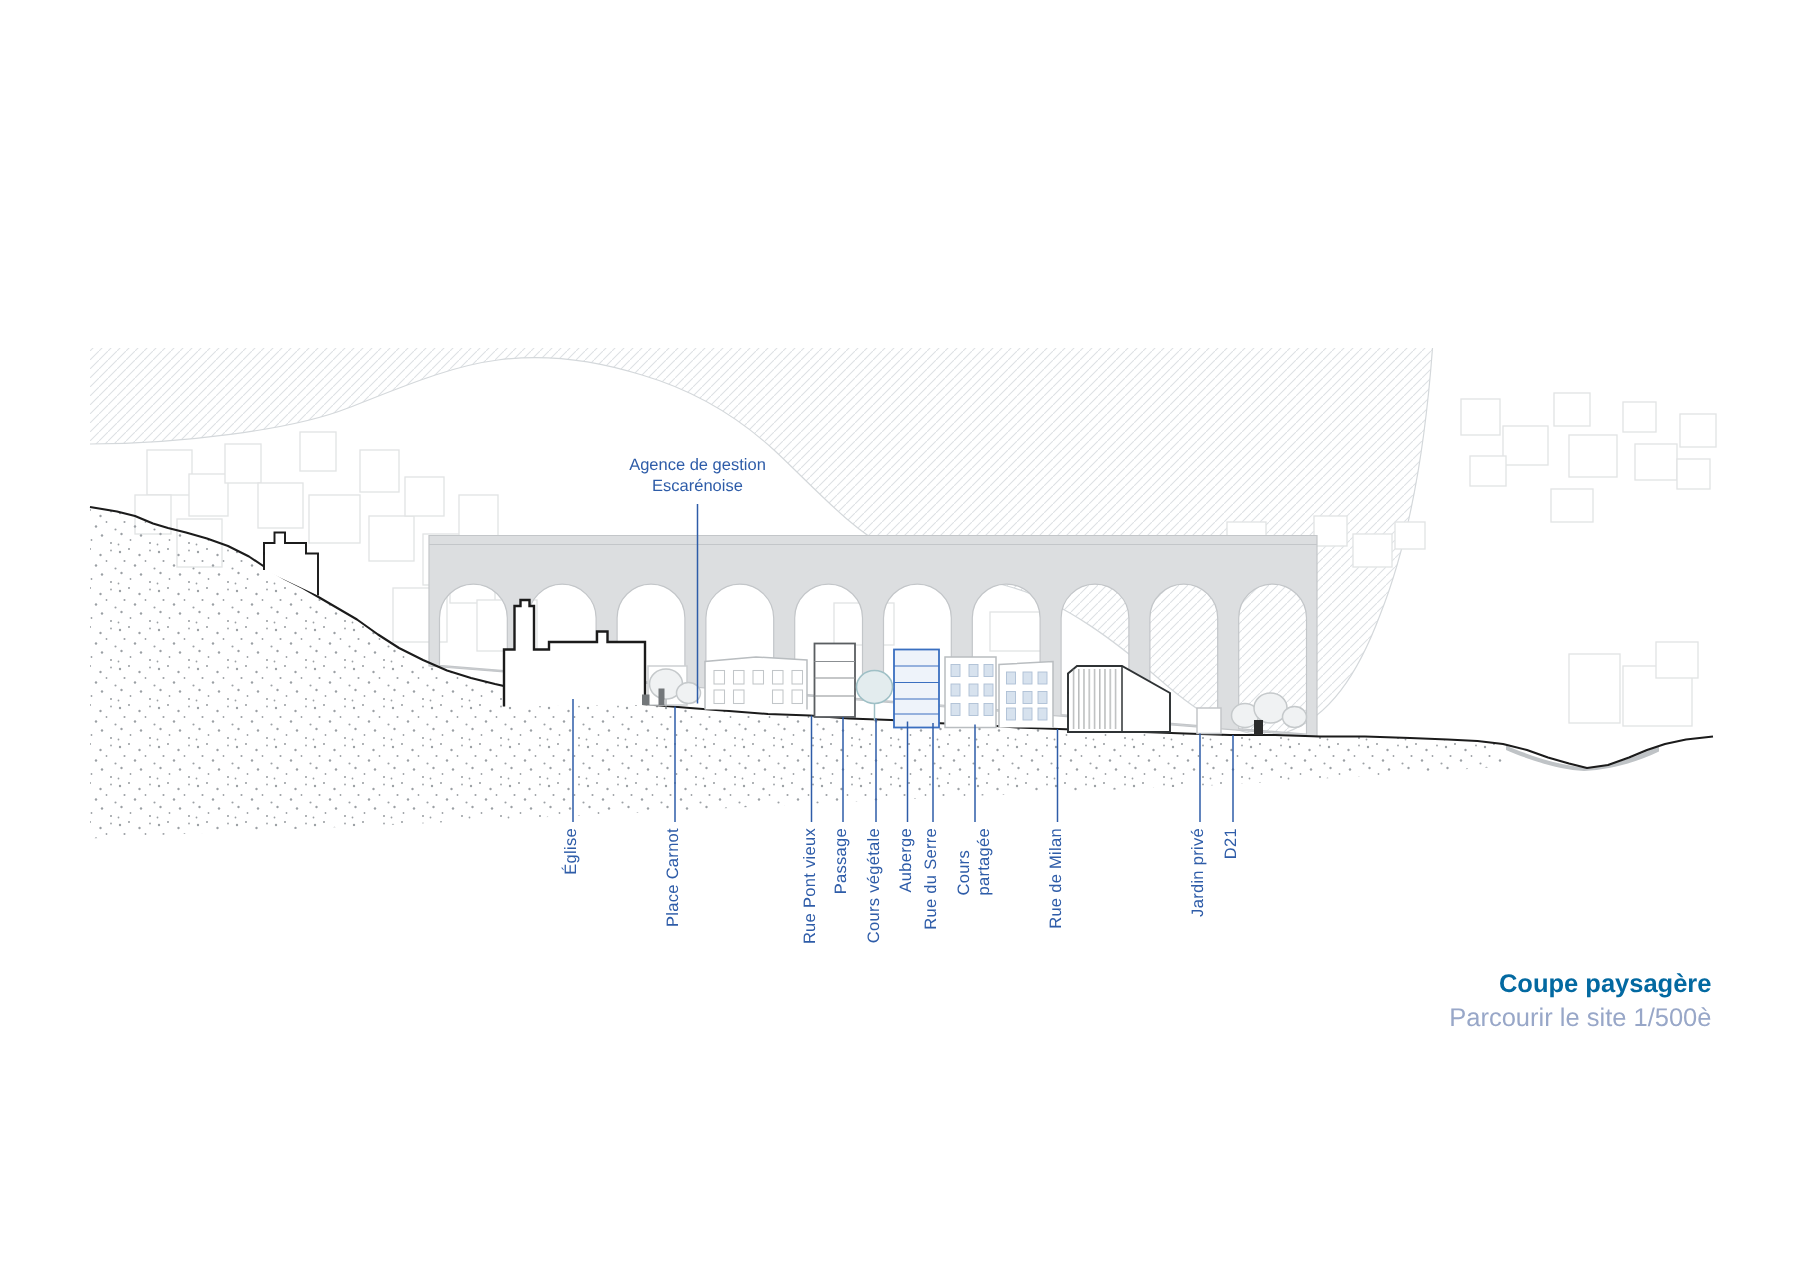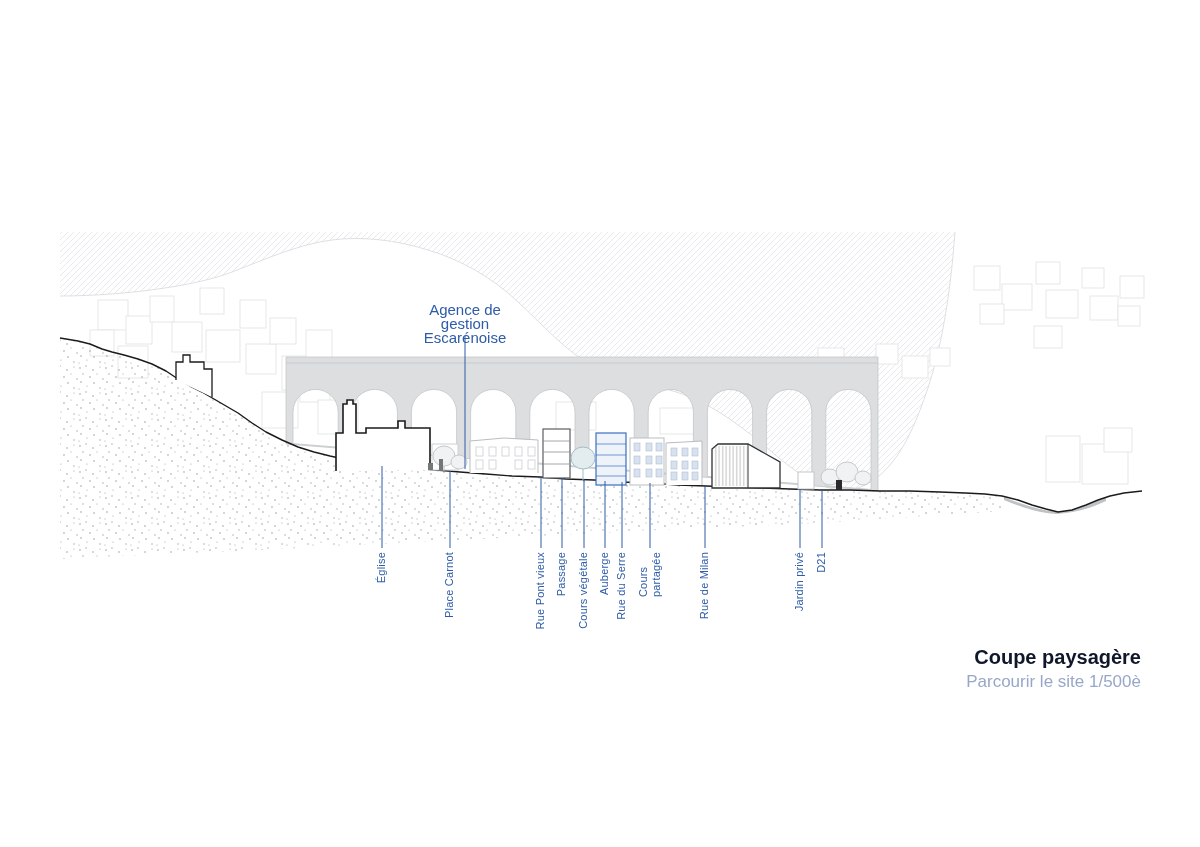--- a/index.html
+++ b/index.html
@@ -10,24 +10,24 @@
   #drawing{position:absolute;left:0;top:0;}
   .vlabel{
     position:absolute;top:552px;
     writing-mode:vertical-rl;transform:rotate(180deg);
     font-size:11px;line-height:13px;letter-spacing:.2px;
     color:#2e5ca8;white-space:nowrap;
   }
   .vlabel span{display:block;}
   .annotation{
     position:absolute;left:405px;top:303px;width:120px;
-    text-align:center;font-size:15px;line-height:14px;color:#2e5ca8;
+    text-align:center;font-size:11px;line-height:14px;color:#2e5ca8;
   }
   .title-block{position:absolute;right:59px;top:646px;text-align:right;}
-  .title-block .title{font-size:20px;font-weight:bold;color:#0f172a;}
+  .title-block .title{font-size:17px;font-weight:bold;color:#0369a1;}
   .title-block .subtitle{font-size:17px;color:#98a7c8;margin-top:3px;}
 </style>
 </head>
 <body>
 
 <div id="canvas">
 
   <svg id="drawing" width="1200" height="847" viewBox="0 0 1200 847">
     <defs>
       <pattern id="hatch" patternUnits="userSpaceOnUse" width="6" height="6">

